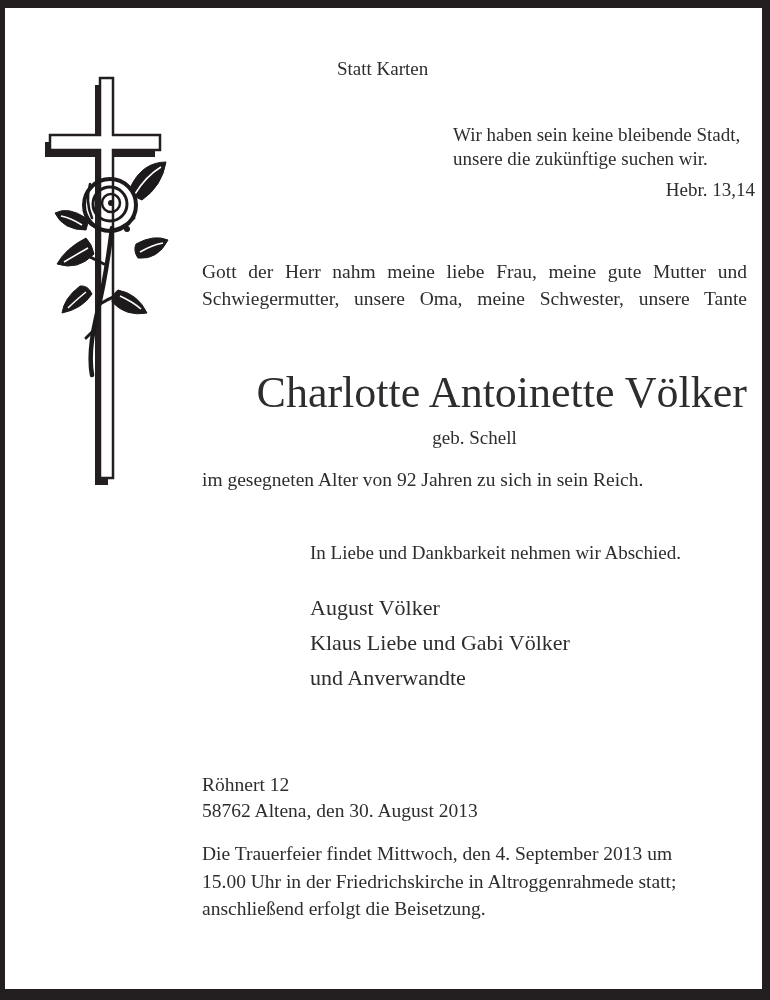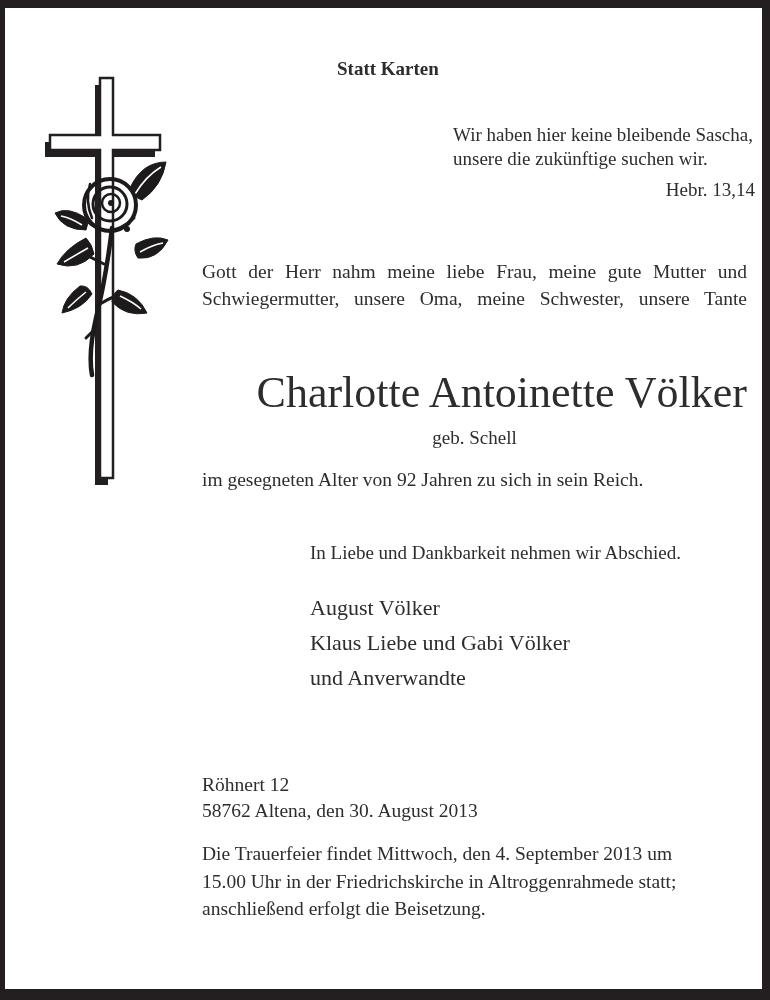--- a/index.html
+++ b/index.html
@@ -13,21 +13,21 @@
     color: #2f2c2d;
   }
   .bar { position: absolute; background: #231f20; }
   .bar-top    { left: 0; top: 0; width: 770px; height: 8px; }
   .bar-bottom { left: 0; top: 989px; width: 770px; height: 11px; }
   .bar-left   { left: 0; top: 0; width: 5px; height: 1000px; }
   .bar-right  { left: 762px; top: 0; width: 8px; height: 1000px; }
 
   .abs { position: absolute; }
 
-  .statt-karten { left: 337px; top: 58px; font-size: 19px; font-weight: bold; }
+  .statt-karten { left: 337px; top: 58px; font-size: 19px; }
 
   .scripture { left: 453px; top: 123px; width: 302px; font-size: 19px; line-height: 23.5px; }
   .scripture .ref { text-align: right; margin-top: 8px; }
 
   .illustration { left: 42px; top: 68px; width: 128px; height: 420px; }
 
   .intro { left: 202px; top: 258px; width: 545px; font-size: 19.5px; line-height: 27px; }
   .intro .jline { text-align: justify; text-align-last: justify; }
 
   .deceased-name {
@@ -52,21 +52,21 @@
 <div class="page">
 
   <div class="bar bar-top"></div>
   <div class="bar bar-bottom"></div>
   <div class="bar bar-left"></div>
   <div class="bar bar-right"></div>
 
   <div class="abs statt-karten">Statt Karten</div>
 
   <div class="abs scripture">
-    <div>Wir haben hier keine bleibende Sascha,</div>
+    <div>Wir haben sein keine bleibende Stadt,</div>
     <div>unsere die zukünftige suchen wir.</div>
     <div class="ref">Hebr. 13,14</div>
   </div>
 
   <svg class="abs illustration" viewBox="0 0 128 420" aria-hidden="true">
 
     <path d="M58 10 h13 v57 h47 v15 h-47 v328 h-13 v-328 H8 v-15 h50 Z" transform="translate(-5,7)" fill="#231f20"></path>
 
     <path d="M58 10 h13 v57 h47 v15 h-47 v328 h-13 v-328 H8 v-15 h50 Z" fill="#ffffff" stroke="#231f20" stroke-width="2.5"></path>
 

